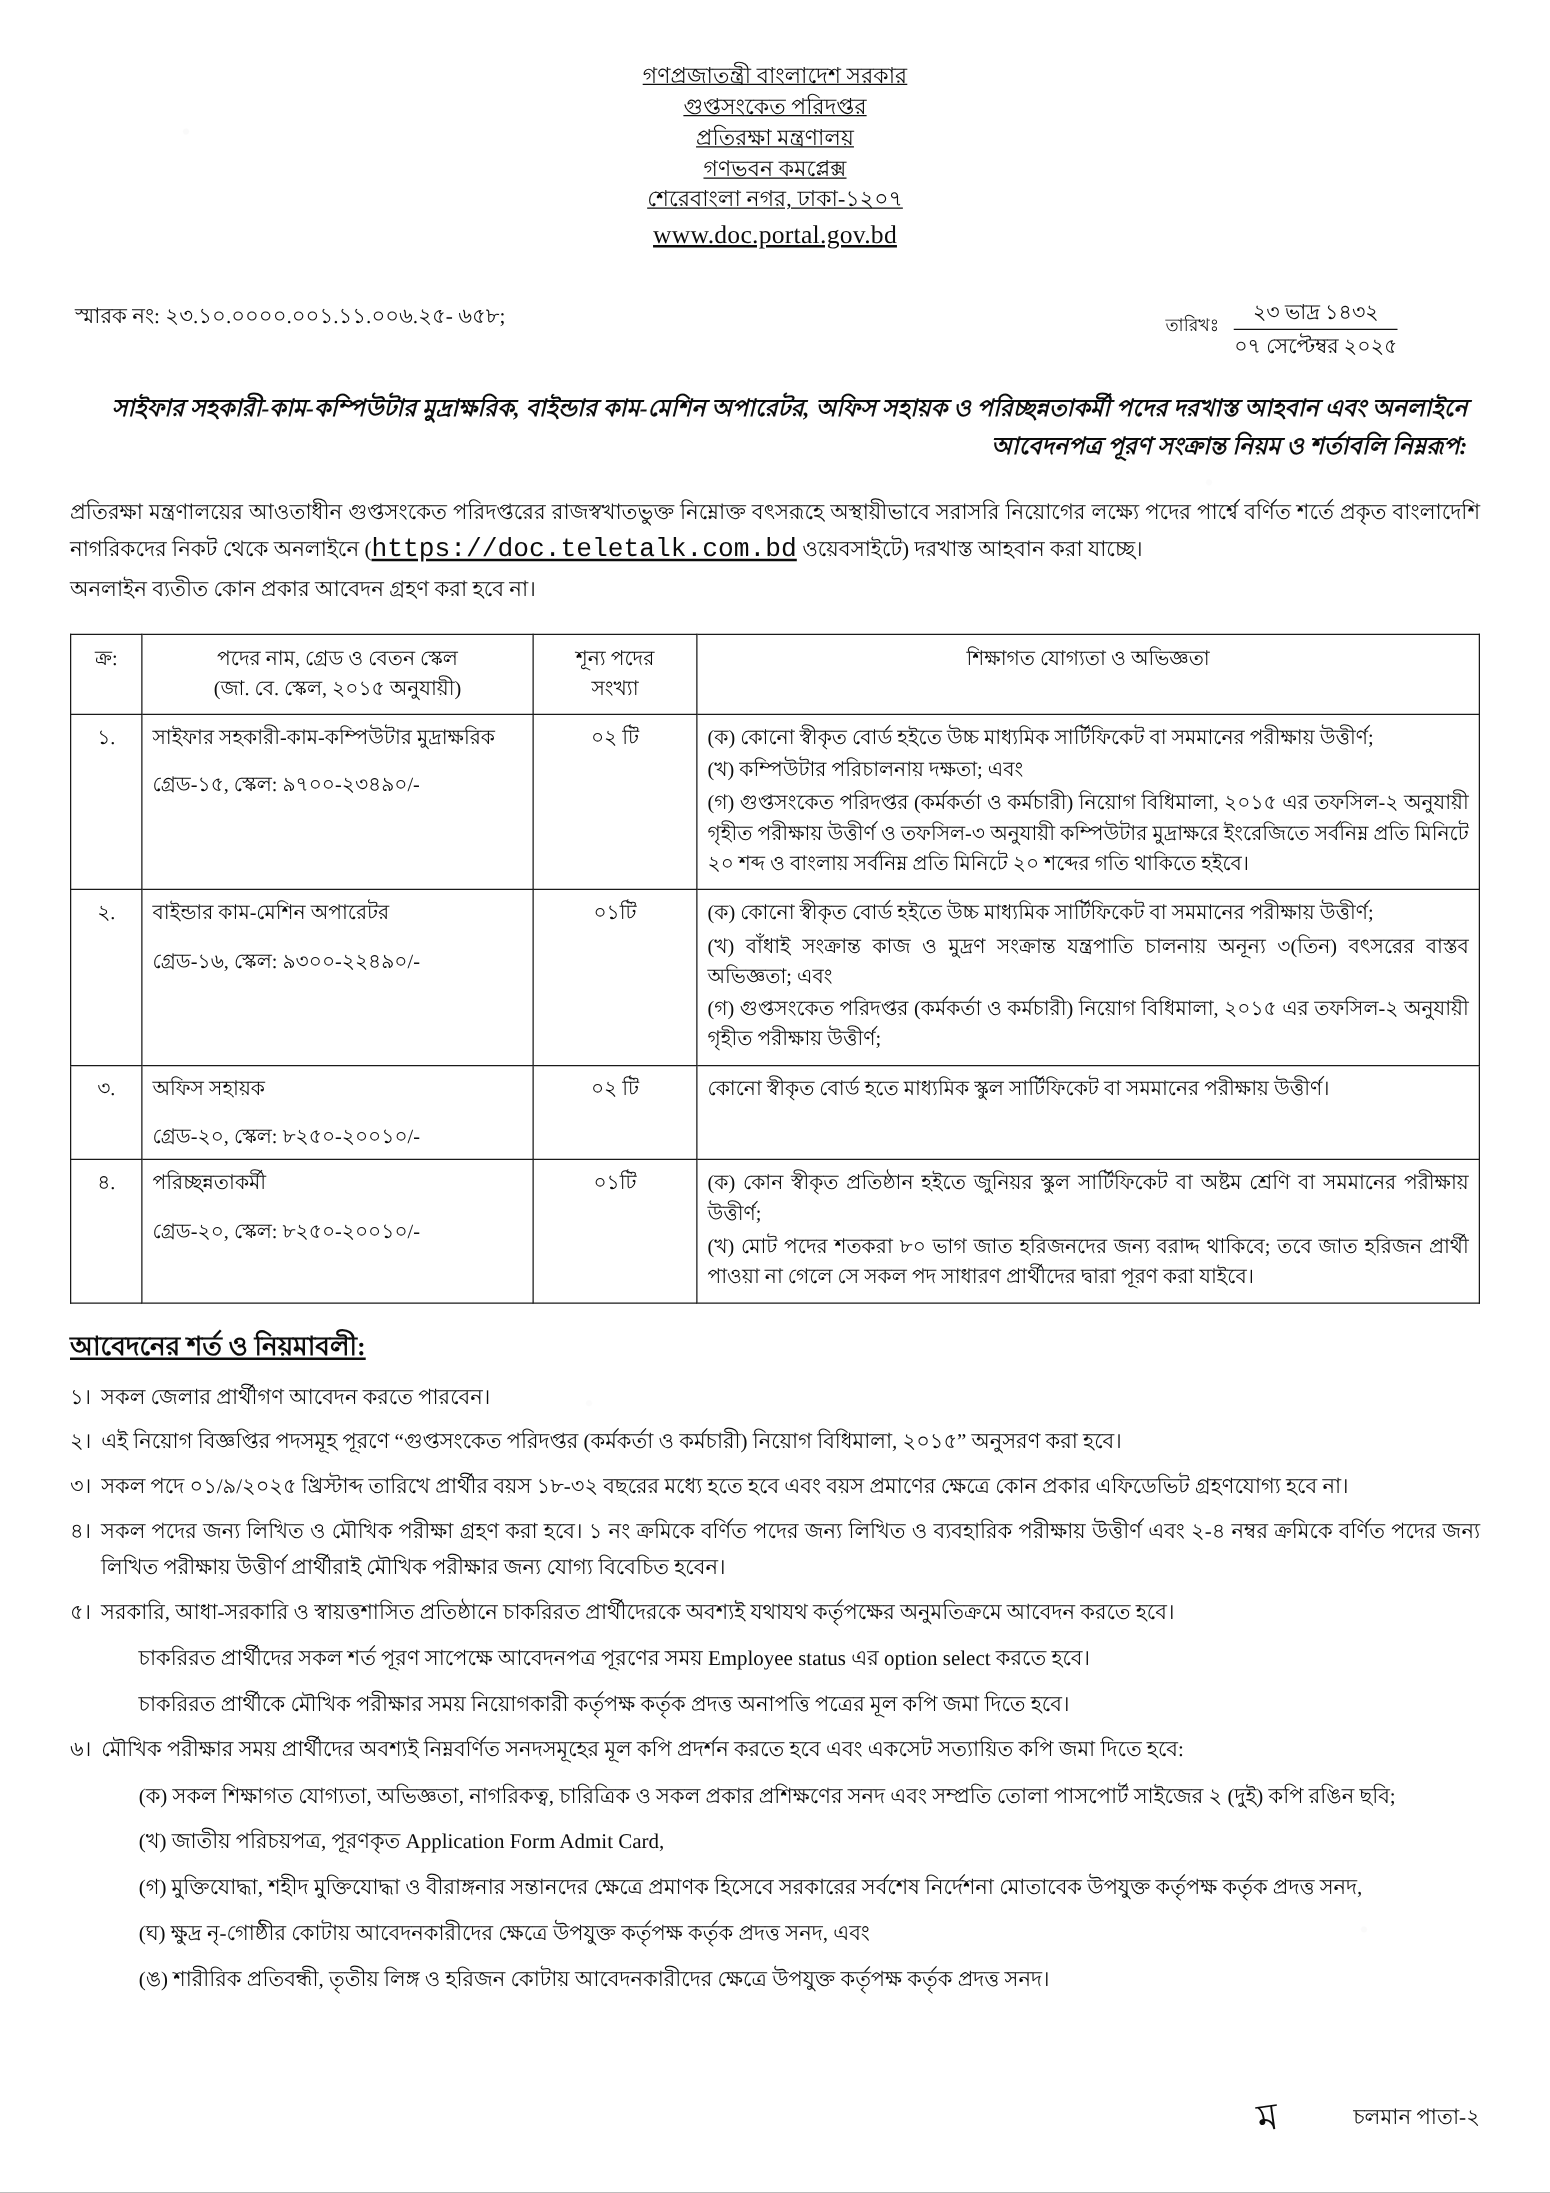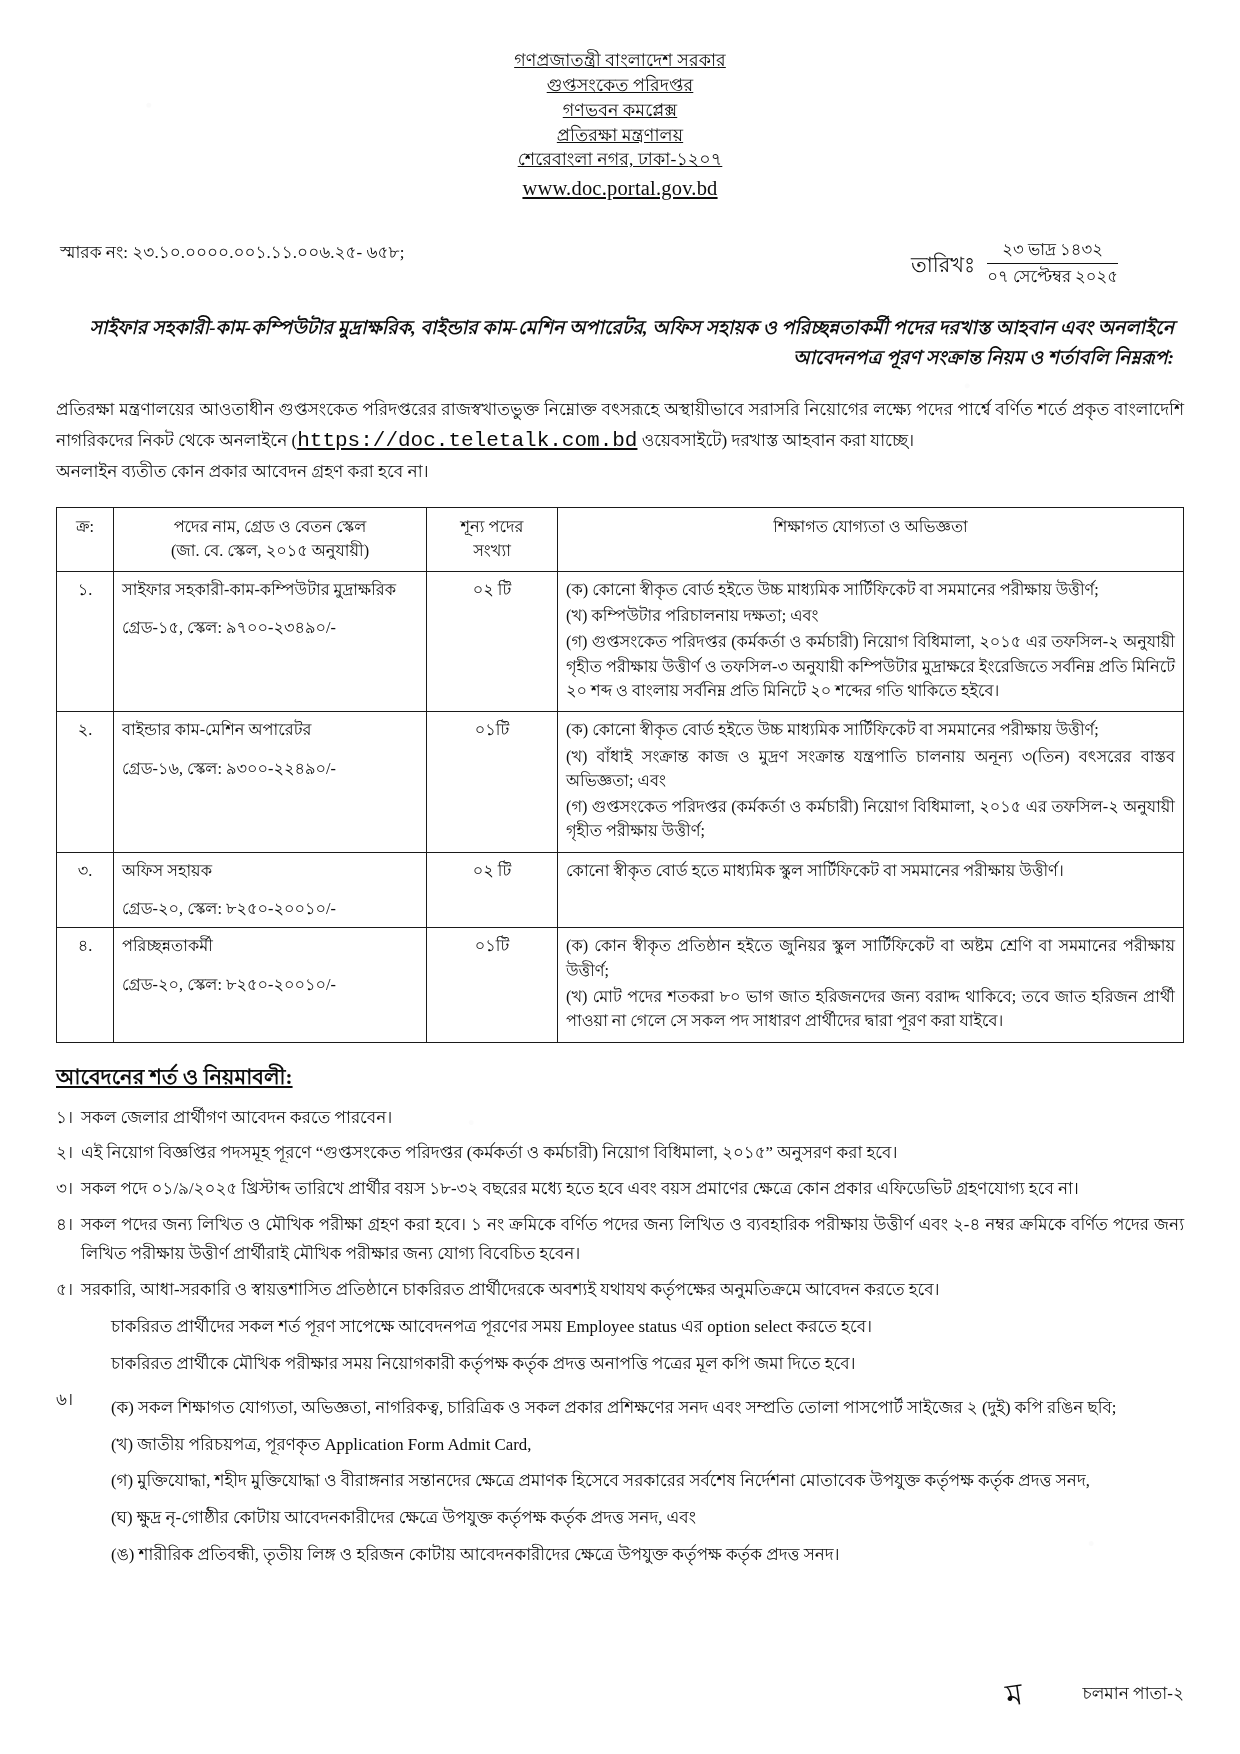--- a/index.html
+++ b/index.html
@@ -51,21 +51,21 @@
     margin-top: 36px;
     font-size: 17px;
   }
   .memo-no { white-space: nowrap; padding-left: 4px; }
   .date-block {
     display: flex;
     align-items: flex-start;
     gap: 12px;
     padding-right: 66px;
   }
-  .date-label { padding-top: 10px; font-size: 21px; text-align: right; }
+  .date-label { padding-top: 10px; font-size: 14px; text-align: right; }
   .date-stack { text-align: center; line-height: 1.3; font-size: 16.5px; }
   .date-bn { border-bottom: 1.4px solid #111; padding: 0 10px 2px 10px; display: block; }
   .date-en { display: block; padding-top: 2px; }
 
   
   .doc-title {
     margin: 26px 10px 0 10px;
     text-align: right;
     font-weight: bold;
     font-size: 19px;
@@ -162,22 +162,22 @@
   .footer-note { white-space: nowrap; padding-bottom: 4px; }
 </style>
 </head>
 <body>
 
 <div class="page">
 
   <div class="letterhead">
     <div>গণপ্রজাতন্ত্রী বাংলাদেশ সরকার</div>
     <div>গুপ্তসংকেত পরিদপ্তর</div>
+    <div>প্রতিরক্ষা মন্ত্রণালয়</div>
     <div>গণভবন কমপ্লেক্স</div>
-    <div>প্রতিরক্ষা মন্ত্রণালয়</div>
     <div>শেরেবাংলা নগর, ঢাকা-১২০৭</div>
     <div class="site-url">www.doc.portal.gov.bd</div>
   </div>
 
   <div class="memo-row">
     <div class="memo-no">স্মারক নং: ২৩.১০.০০০০.০০১.১১.০০৬.২৫- ৬৫৮;</div>
     <div class="date-block">
       <span class="date-label">তারিখঃ</span>
       <span class="date-stack">
         <span class="date-bn">২৩ ভাদ্র ১৪৩২</span>
@@ -291,20 +291,21 @@
       <span class="li-num">৫।</span>
       <span class="li-body">
         <span>সরকারি, আধা-সরকারি ও স্বায়ত্তশাসিত প্রতিষ্ঠানে চাকরিরত প্রার্থীদেরকে অবশ্যই যথাযথ কর্তৃপক্ষের অনুমতিক্রমে আবেদন করতে হবে।</span>
         <span class="sub-line">চাকরিরত প্রার্থীদের সকল শর্ত পূরণ সাপেক্ষে আবেদনপত্র পূরণের সময় Employee status এর option select করতে হবে।</span>
         <span class="sub-line">চাকরিরত প্রার্থীকে মৌখিক পরীক্ষার সময় নিয়োগকারী কর্তৃপক্ষ কর্তৃক প্রদত্ত অনাপত্তি পত্রের মূল কপি জমা দিতে হবে।</span>
       </span>
     </li>
     <li>
       <span class="li-num">৬।</span>
       <span class="li-body">
+        <span>মৌখিক পরীক্ষার সময় প্রার্থীদের অবশ্যই নিম্নবর্ণিত সনদসমূহের মূল কপি প্রদর্শন করতে হবে এবং একসেট সত্যায়িত কপি জমা দিতে হবে:</span>
         <span class="sub-line">(ক) সকল শিক্ষাগত যোগ্যতা, অভিজ্ঞতা, নাগরিকত্ব, চারিত্রিক ও সকল প্রকার প্রশিক্ষণের সনদ এবং সম্প্রতি তোলা পাসপোর্ট সাইজের ২ (দুই) কপি রঙিন ছবি;</span>
         <span class="sub-line">(খ) জাতীয় পরিচয়পত্র, পূরণকৃত Application Form Admit Card,</span>
         <span class="sub-line">(গ) মুক্তিযোদ্ধা, শহীদ মুক্তিযোদ্ধা ও বীরাঙ্গনার সন্তানদের ক্ষেত্রে প্রমাণক হিসেবে সরকারের সর্বশেষ নির্দেশনা মোতাবেক উপযুক্ত কর্তৃপক্ষ কর্তৃক প্রদত্ত সনদ,</span>
         <span class="sub-line">(ঘ) ক্ষুদ্র নৃ-গোষ্ঠীর কোটায় আবেদনকারীদের ক্ষেত্রে উপযুক্ত কর্তৃপক্ষ কর্তৃক প্রদত্ত সনদ, এবং</span>
         <span class="sub-line">(ঙ) শারীরিক প্রতিবন্ধী, তৃতীয় লিঙ্গ ও হরিজন কোটায় আবেদনকারীদের ক্ষেত্রে উপযুক্ত কর্তৃপক্ষ কর্তৃক প্রদত্ত সনদ।</span>
       </span>
     </li>
   </ol>
 
   <div class="footer">

